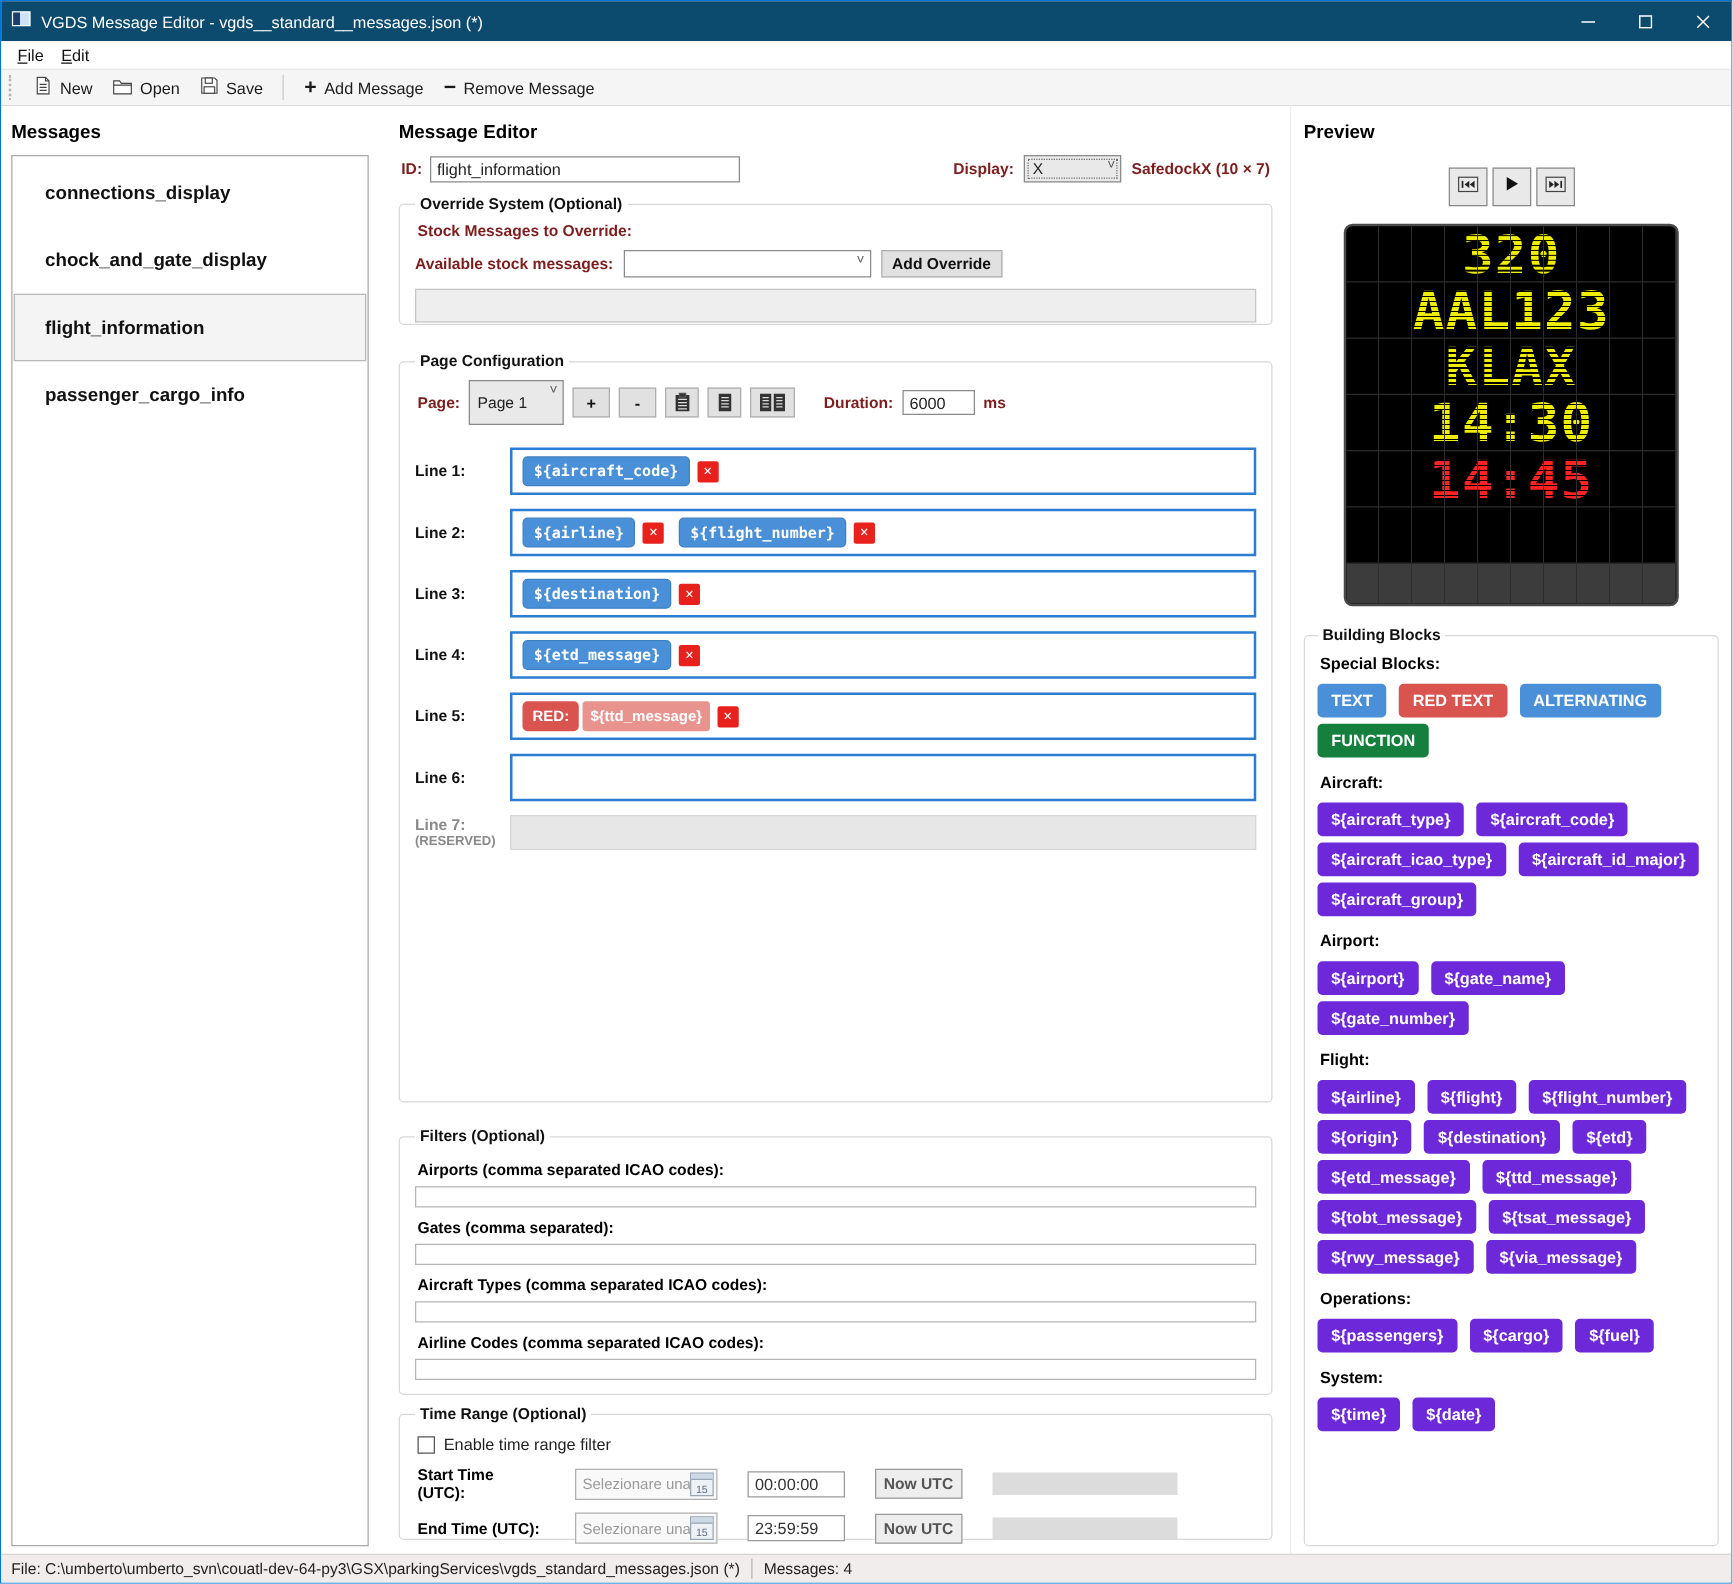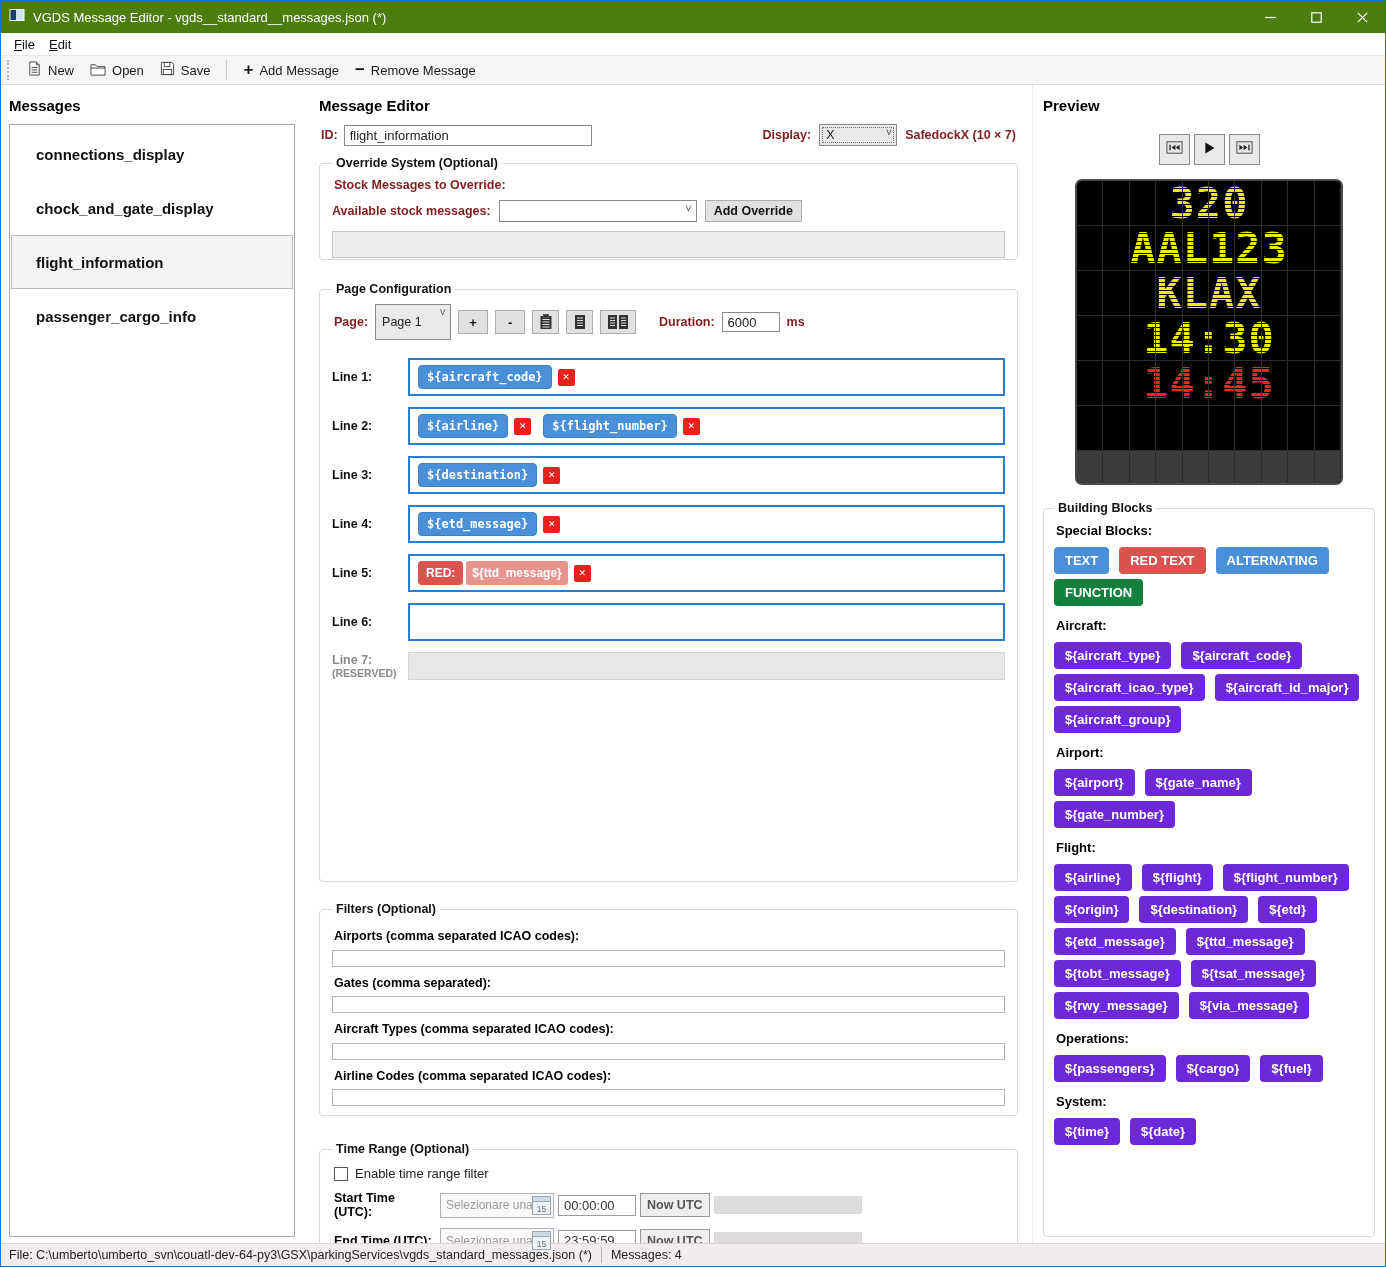--- a/index.html
+++ b/index.html
@@ -1,20 +1,20 @@
 <!DOCTYPE html>
 <html><head>
 <meta charset="utf-8">
 <style>
   * { box-sizing: border-box; margin: 0; padding: 0; }
   body { font-family: "Liberation Sans", "DejaVu Sans", sans-serif; background:#fff; }
   .window { width:1386px; height:1267px; border:1px solid #0078d7; display:flex; flex-direction:column; background:#fff; }
 
   
-  .titlebar { height:32px; background:#4d7c0f; display:flex; align-items:center; padding-left:8px; gap:8px; flex:none; }
+  .titlebar { height:32px; background:#0c4a6e; display:flex; align-items:center; padding-left:8px; gap:8px; flex:none; }
   .title-text { color:#fff; font-size:13px; }
   .win-controls { margin-left:auto; display:flex; height:100%; }
   .win-btn { width:46px; height:100%; display:flex; align-items:center; justify-content:center; color:#fff; font-size:13px; }
   .win-btn svg { display:block; }
 
   
   .menubar { height:22px; background:#fff; display:flex; align-items:center; padding-left:6px; flex:none; }
   .menu-item { display:inline-block; padding:2px 7px; font-size:13px; color:#111; }
   .menu-item::first-letter { text-decoration: underline; }
 
@@ -73,21 +73,21 @@
   .chip-blue { font-family:"DejaVu Sans Mono", monospace; background:#4a90d9; border:1px solid #3d80c4; border-radius:4px; padding:4px 8px; }
   .chip-red-prefix { background:#d9534f; border-radius:4px; padding:5px 8px; }
   .chip-red-body { background:#e8938e; border-radius:3px; padding:5px 6px; margin-left:3px; }
   .chip-x { width:17px; height:17px; background:#e8211d; color:#fff; font-size:9px; font-weight:bold; display:inline-flex; align-items:center; justify-content:center; border-radius:2px; margin:0 12px 0 6px; }
 
   .filter-label { font-size:12.5px; font-weight:bold; margin:9px 0 5px 2px; }
   .filter-input { width:100%; height:17px; border:1px solid #b5b5b5; font-size:12px; padding:0 4px; }
 
   .cb-row { display:flex; align-items:center; gap:7px; margin:6px 0 10px 2px; font-size:13px; color:#222; }
   .checkbox { width:14px; height:14px; border:1px solid #555; background:#fff; }
-  .tr-row { display:flex; align-items:center; gap:4px; margin:0 0 9px 2px; }
+  .tr-row { display:flex; align-items:center; gap:24px; margin:0 0 9px 2px; }
   .tr-label { width:102px; font-size:12.5px; font-weight:bold; flex:none; }
   .datebox { width:114px; height:25px; border:1px solid #b0b0b0; background:#f9f9f9; display:flex; align-items:center; padding:2px; }
   .date-ph { flex:1; color:#9a9a9a; font-size:12px; white-space:nowrap; overflow:hidden; padding-left:3px; }
   .cal-icon { width:19px; height:19px; border:1px solid #98a6b5; background:#eef2f6; flex:none; font-size:8.5px; color:#5a6b7d; display:flex; align-items:flex-end; justify-content:center; position:relative; }
   .cal-icon::before { content:""; position:absolute; top:0; left:0; right:0; height:4px; background:#cdd9e5; border-bottom:1px solid #98a6b5; }
   .time-input { width:78px; height:21px; border:1px solid #9a9a9a; color:#333; }
   .nowutc { background:#eee; border:1px solid #999; font-size:12.5px; font-weight:bold; color:#555; padding:4px 6px; }
   .disabled-field { width:148px; height:18px; background:#dcdcdc; }
 
   
@@ -337,21 +337,21 @@
         <div class="filter-label">Airports (comma separated ICAO codes):</div>
         <input class="filter-input" style="">
         <div class="filter-label">Gates (comma separated):</div>
         <input class="filter-input" style="">
         <div class="filter-label">Aircraft Types (comma separated ICAO codes):</div>
         <input class="filter-input" style="">
         <div class="filter-label">Airline Codes (comma separated ICAO codes):</div>
         <input class="filter-input" style="">
       </fieldset>
 
-      <fieldset style="height:108px; margin-top:26px;">
+      <fieldset style="height:108px; margin-top:8px;">
         <legend>Time Range (Optional)</legend>
         <div class="cb-row">
           <div class="checkbox"></div>
           <span>Enable time range filter</span>
         </div>
         <div class="tr-row">
           <span class="tr-label">Start Time (UTC):</span>
           <div class="datebox">
             <span class="date-ph">Selezionare una</span>
             <span class="cal-icon">15</span>

